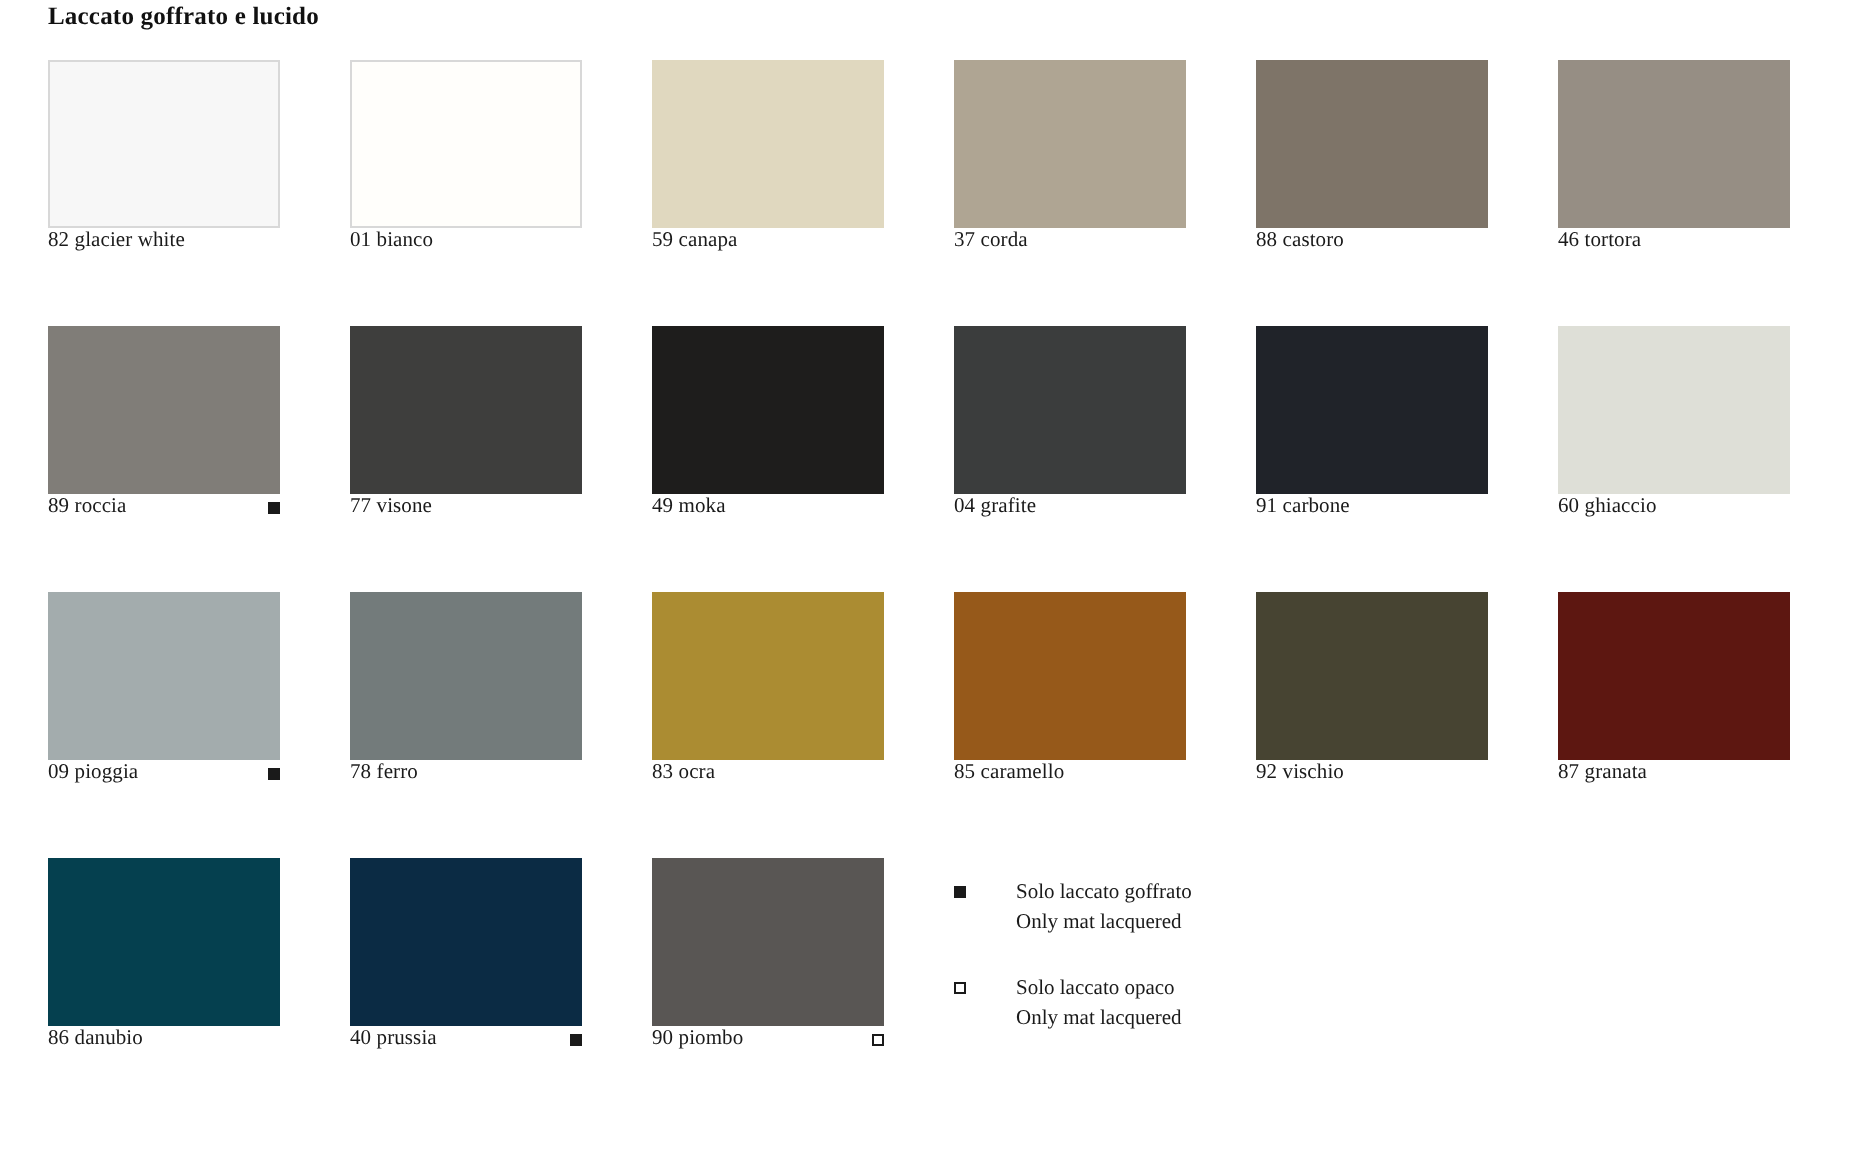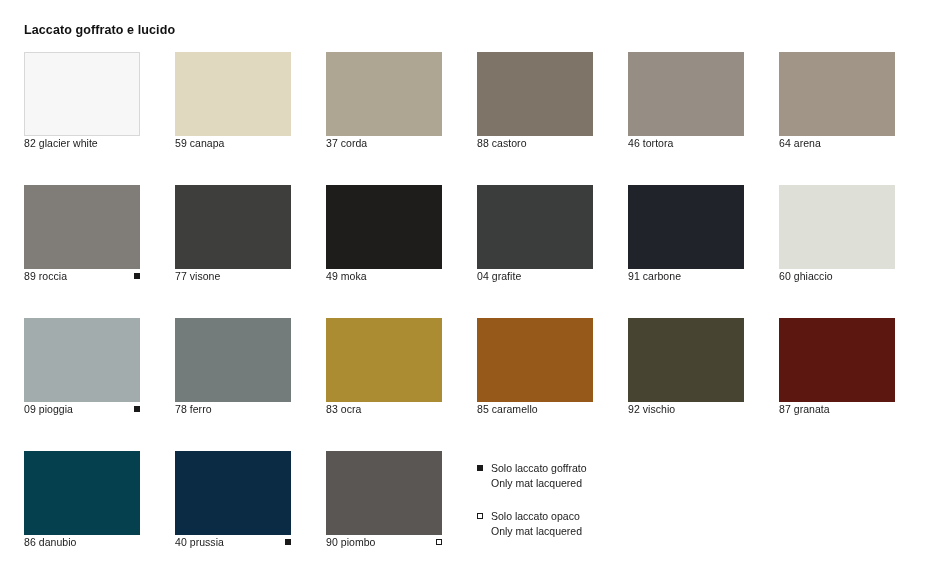--- a/index.html
+++ b/index.html
@@ -12,21 +12,22 @@
     height: 587px;
     font-family: "Liberation Sans", sans-serif;
     color: #1a1a1a;
     overflow: hidden;
   }
   .page {
     position: relative;
     width: 731px;
     height: 587px;
     box-sizing: border-box;
-    padding: 22px 24px 0 24px;
+    padding: 0 24px 0 24px;
+    font-family: Liberation Serif, serif;
   }
 
   
   .header {
     margin: 0 0 14px 0;
   }
   .header-line {
     font-size: 12.5px;
     font-weight: bold;
     line-height: 16px;
@@ -112,40 +113,48 @@
   }
   .legend-marker.hollow {
     background: #ffffff;
     border: 1px solid #1a1a1a;
   }
   .legend-text {
     font-size: 10.5px;
     line-height: 15px;
     color: #1a1a1a;
     white-space: nowrap;
+    margin-left: 17px;
   }
 </style>
 </head>
 <body>
 
 <div class="page">
 
   <div class="header">
     <div class="header-line">Laccato goffrato e lucido</div>
   </div>
 
   <div class="grid" id="swatch-grid">
       <div class="cell">
         <div class="swatch bordered" style="background: rgb(247, 247, 247);"></div>
         <div class="label-row">
           <span class="label">82 glacier white</span>
           <span class="marker none"></span>
         </div>
       </div>
       <div class="cell">
+        <div class="swatch bordered" style="background: rgb(255, 254, 251);"></div>
+        <div class="label-row">
+          <span class="label">01 bianco</span>
+          <span class="marker none"></span>
+        </div>
+      </div>
+      <div class="cell">
         <div class="swatch" style="background: rgb(224, 216, 191);"></div>
         <div class="label-row">
           <span class="label">59 canapa</span>
           <span class="marker none"></span>
         </div>
       </div>
       <div class="cell">
         <div class="swatch" style="background: rgb(175, 165, 147);"></div>
         <div class="label-row">
           <span class="label">37 corda</span>
@@ -156,27 +165,20 @@
         <div class="swatch" style="background: rgb(126, 116, 104);"></div>
         <div class="label-row">
           <span class="label">88 castoro</span>
           <span class="marker none"></span>
         </div>
       </div>
       <div class="cell">
         <div class="swatch" style="background: rgb(150, 142, 132);"></div>
         <div class="label-row">
           <span class="label">46 tortora</span>
-          <span class="marker none"></span>
-        </div>
-      </div>
-      <div class="cell">
-        <div class="swatch" style="background: rgb(160, 149, 135);"></div>
-        <div class="label-row">
-          <span class="label">64 arena</span>
           <span class="marker none"></span>
         </div>
       </div>
       <div class="cell">
         <div class="swatch" style="background: rgb(128, 125, 120);"></div>
         <div class="label-row">
           <span class="label">89 roccia</span>
           <span class="marker filled"></span>
         </div>
       </div>

